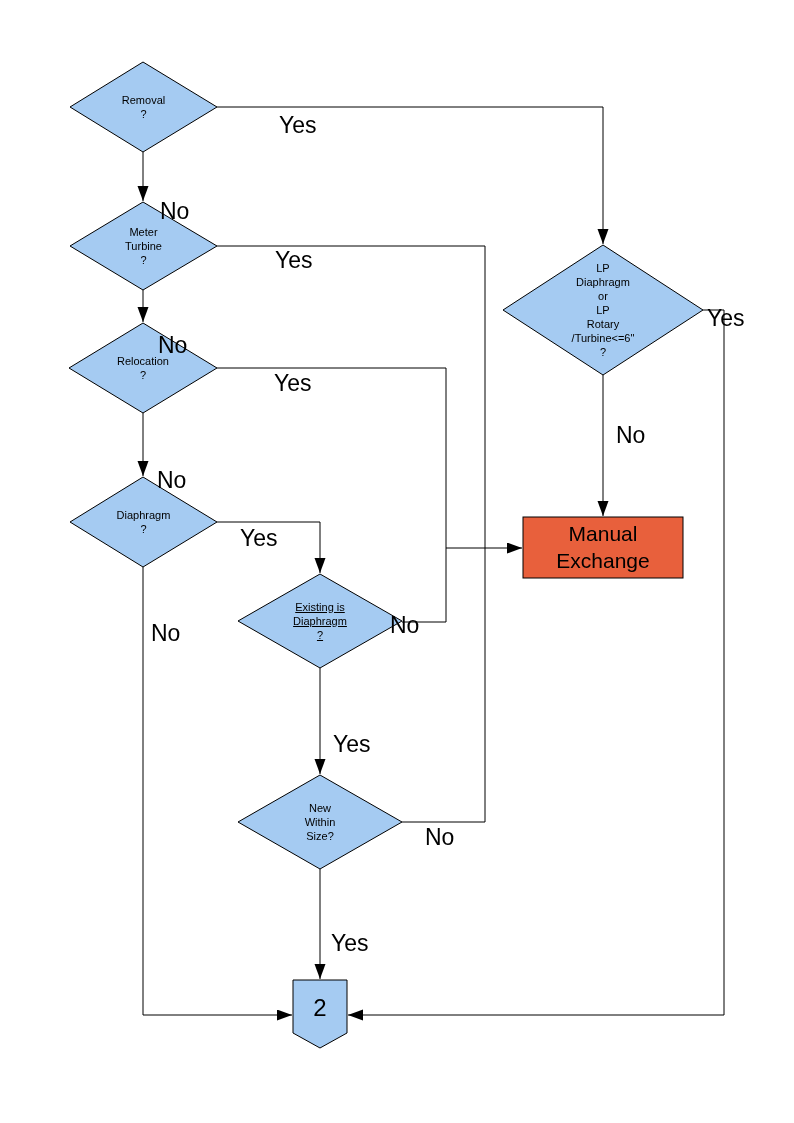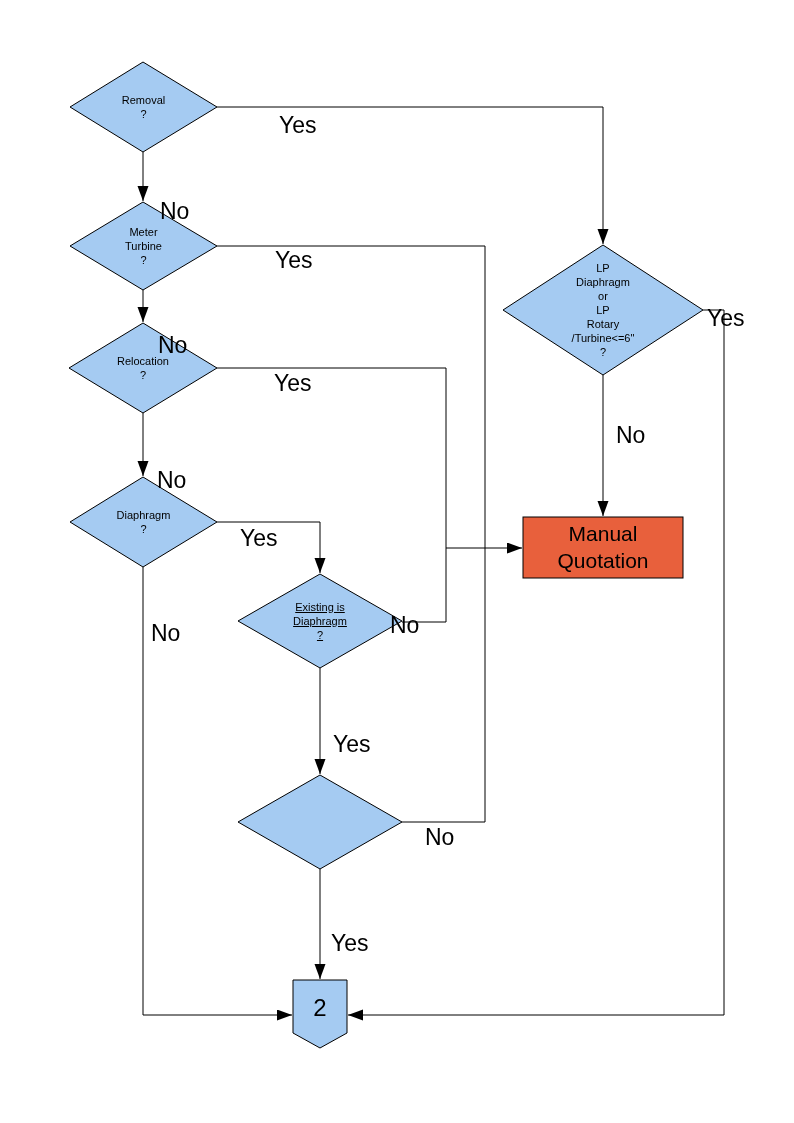--- a/index.html
+++ b/index.html
@@ -77,29 +77,32 @@
   <div class="nlabel" style="left:70px;top:202px;width:147px;height:88px;">Meter
 Turbine
 ?</div>
   <div class="nlabel" style="left:69px;top:323px;width:148px;height:90px;">Relocation
 ?</div>
   <div class="nlabel" style="left:70px;top:477px;width:147px;height:90px;">Diaphragm
 ?</div>
   <div class="nlabel" style="left:238px;top:574px;width:164px;height:94px;text-decoration:underline;">Existing is
 Diaphragm
 ?</div>
+  <div class="nlabel" style="left:238px;top:775px;width:164px;height:94px;">New
+Within
+Size?</div>
   <div class="nlabel" style="left:503px;top:245px;width:200px;height:130px;">LP
 Diaphragm
 or
 LP
 Rotary
 /Turbine&lt;=6"
 ?</div>
   <div class="nlabel mq" style="left:523px;top:517px;width:160px;height:61px;">Manual
-Quotation</div>
+Exchange</div>
   <div class="nlabel pent" style="left:293px;top:980px;width:54px;height:56px;">2</div>
 
   <div class="elabel" style="left:279px;top:77px;">Yes</div>
   <div class="elabel" style="left:160px;top:163px;">No</div>
   <div class="elabel" style="left:275px;top:212px;">Yes</div>
   <div class="elabel" style="left:158px;top:297px;">No</div>
   <div class="elabel" style="left:274px;top:335px;">Yes</div>
   <div class="elabel" style="left:157px;top:432px;">No</div>
   <div class="elabel" style="left:240px;top:490px;">Yes</div>
   <div class="elabel" style="left:151px;top:585px;">No</div>

